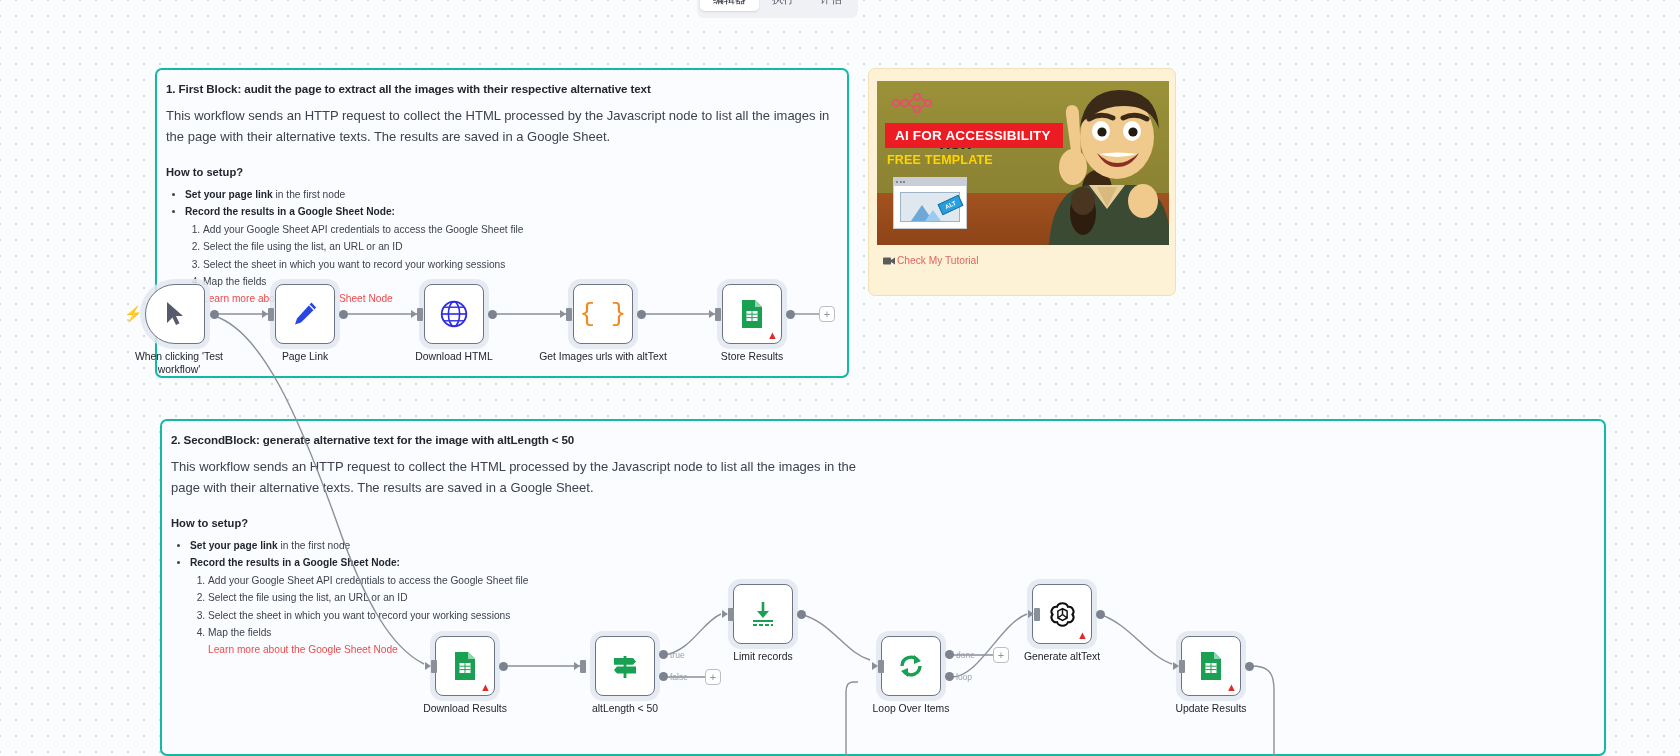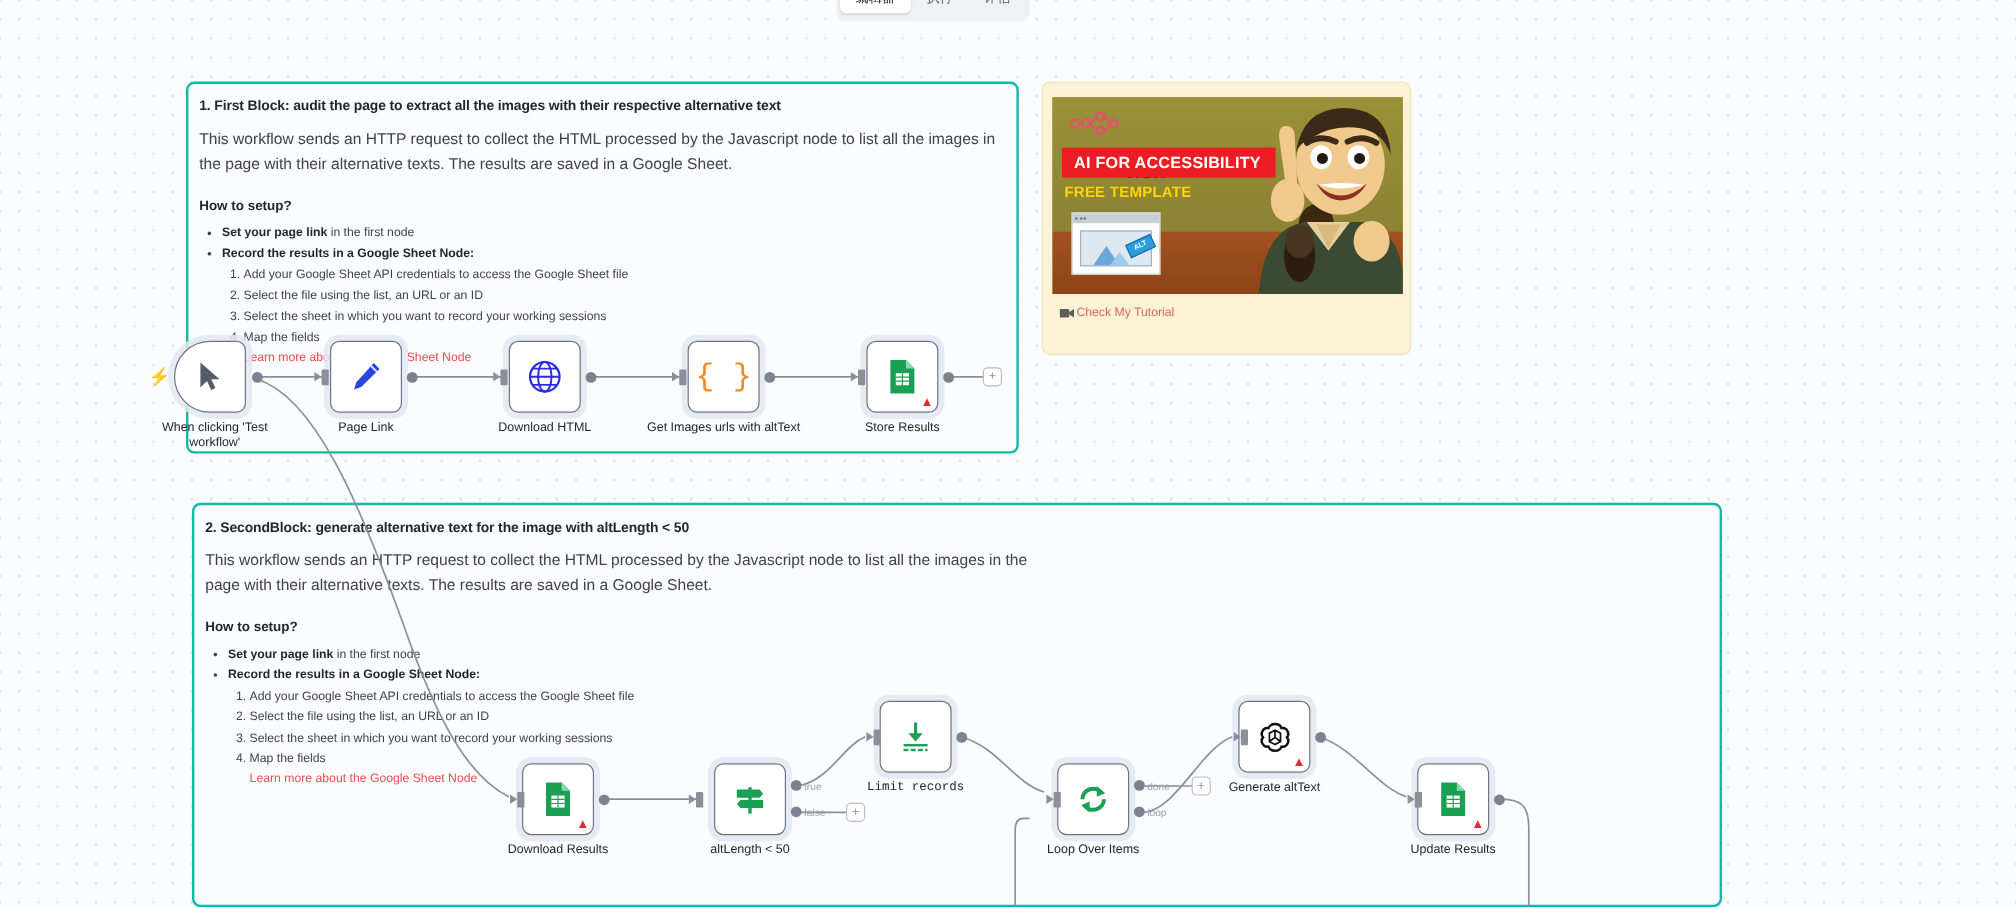--- a/index.html
+++ b/index.html
@@ -33,21 +33,21 @@
   .note {
     position: absolute;
     background: #fafcff;
     border: 2px solid #14b8a6;
     border-radius: 7px;
     box-shadow: 0 1px 3px rgba(40,50,80,.05);
     z-index: 5;
     margin-left: 12px;
   }
   #note1 { left: 143px; top: 68px; width: 694px; height: 310px; }
-  #note2 { left: 148px; top: 419px; width: 1275px; height: 337px; }
+  #note2 { left: 148px; top: 419px; width: 1446px; height: 337px; }
 
   .note-inner { padding: 12px 9px 0 9px; }
   .note-title {
     font-size: 11.6px; font-weight: bold; color: #23262e;
     letter-spacing: -.1px; margin-bottom: 11px;
   }
   .note-para {
     font-size: 13px; color: #3d4css; color: #3d424e; line-height: 1.58;
     max-width: 690px;
   }
@@ -403,21 +403,21 @@
     <path d="M13 2 V14" stroke="#1aa053" stroke-width="2.6"></path>
     <path d="M7 11 L13 18 L19 11 Z" fill="#1aa053"></path>
     <rect x="3" y="20" width="20" height="2" fill="#1aa053"></rect>
     <rect x="3" y="24" width="4" height="2" fill="#1aa053"></rect>
     <rect x="9" y="24" width="4" height="2" fill="#1aa053"></rect>
     <rect x="15" y="24" width="4" height="2" fill="#1aa053"></rect>
     <rect x="21" y="24" width="2" height="2" fill="#1aa053"></rect>
   </svg>
 </div>
 <div class="port" style="left:797px; top:610px;"></div>
-<div class="node-label" style="left:699px; top:650px;font-family:Liberation Mono, monospace;">Limit records</div>
+<div class="node-label" style="left:699px; top:650px;">Limit records</div>
 
 <div class="arrowhead" style="left:872px; top:662px;"></div>
 <div class="inport" style="left:878px; top:660px;"></div>
 <div class="node" style="left:881px; top:636px;">
   <svg width="28" height="28" viewBox="0 0 28 28">
     <path d="M5 14 A9 9 0 0 1 21 8.6" stroke="#1aa053" stroke-width="3.4" fill="none"></path>
     <path d="M23 14 A9 9 0 0 1 7 19.4" stroke="#1aa053" stroke-width="3.4" fill="none"></path>
     <path d="M17 3 L24 9 L17 12 Z" fill="#1aa053"></path>
     <path d="M11 25 L4 19 L11 16 Z" fill="#1aa053"></path>
   </svg>

